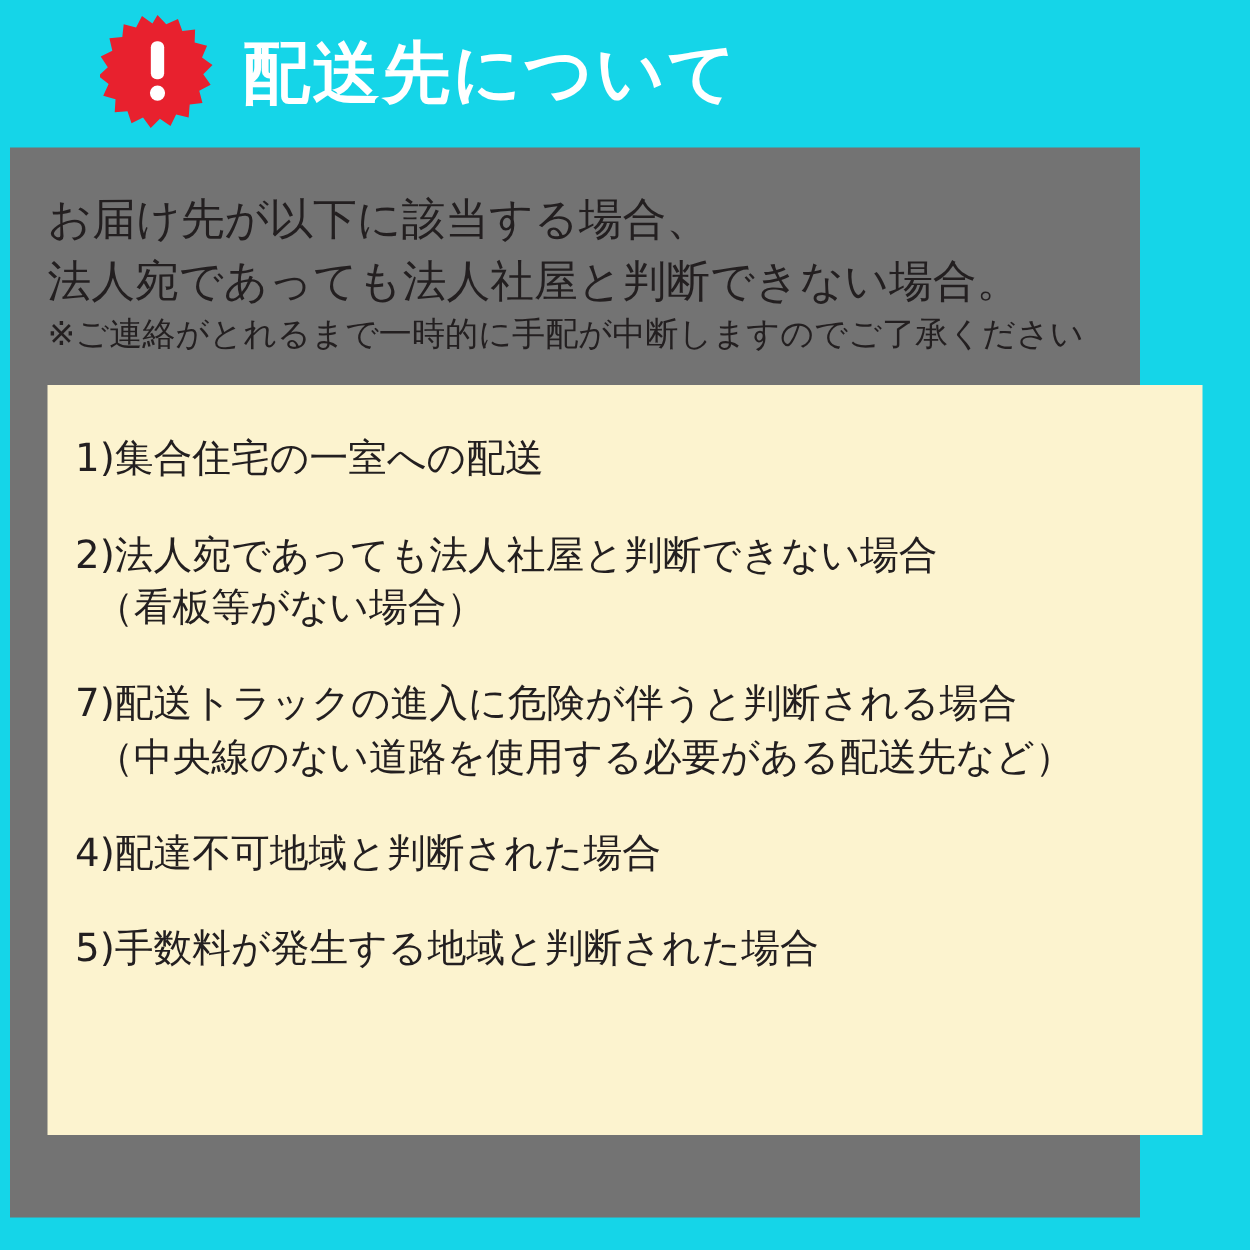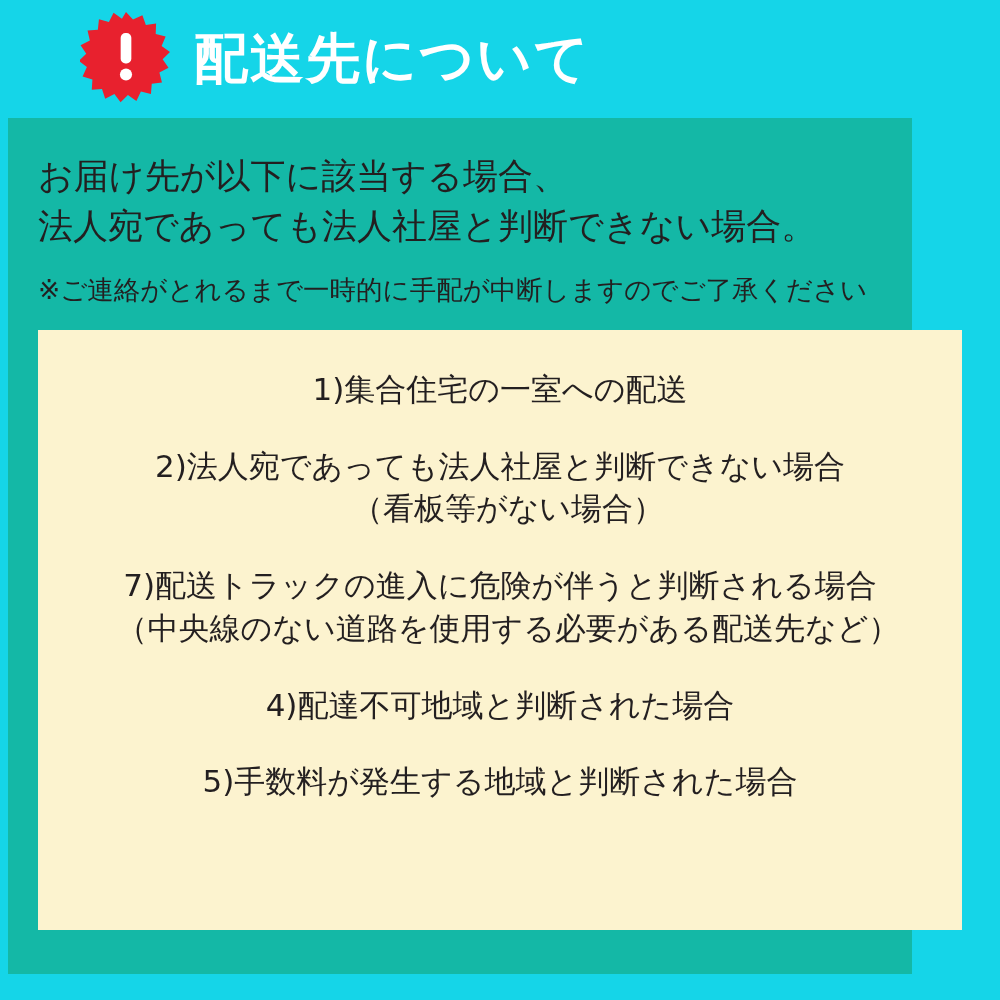--- a/index.html
+++ b/index.html
@@ -53,54 +53,52 @@
     line-height: 1;
     white-space: nowrap;
   }
   
   .card {
     position: absolute;
     left: 8px;
     top: 118px;
     width: 904px;
     height: 856px;
-    background: #14b8a6;
+    background: #737373;
     box-sizing: border-box;
     padding: 34px 30px 0 30px;
   }
   .lead {
     color: #231f20;
     font-size: 35px;
     line-height: 1.42;
     letter-spacing: 0px;
     white-space: nowrap;
   }
   .note {
-    margin-top: 22px;
     color: #231f20;
     font-size: 26.5px;
     line-height: 1.3;
     white-space: nowrap;
   }
   
   .list-box {
     margin-top: 22px;
     background: #fcf3cf;
     width: 924px;
     height: 600px;
     box-sizing: border-box;
     padding: 38px 22px 0 22px;
   }
   .list-item {
     color: #231f20;
     font-size: 31px;
     line-height: 1.38;
     margin-bottom: 34px;
     white-space: nowrap;
-    text-align: center;
   }
   .list-item .sub {
     display: block;
     margin-left: 16px;
   }
   .list-item:last-child {
     margin-bottom: 0;
   }
   
 </style>

